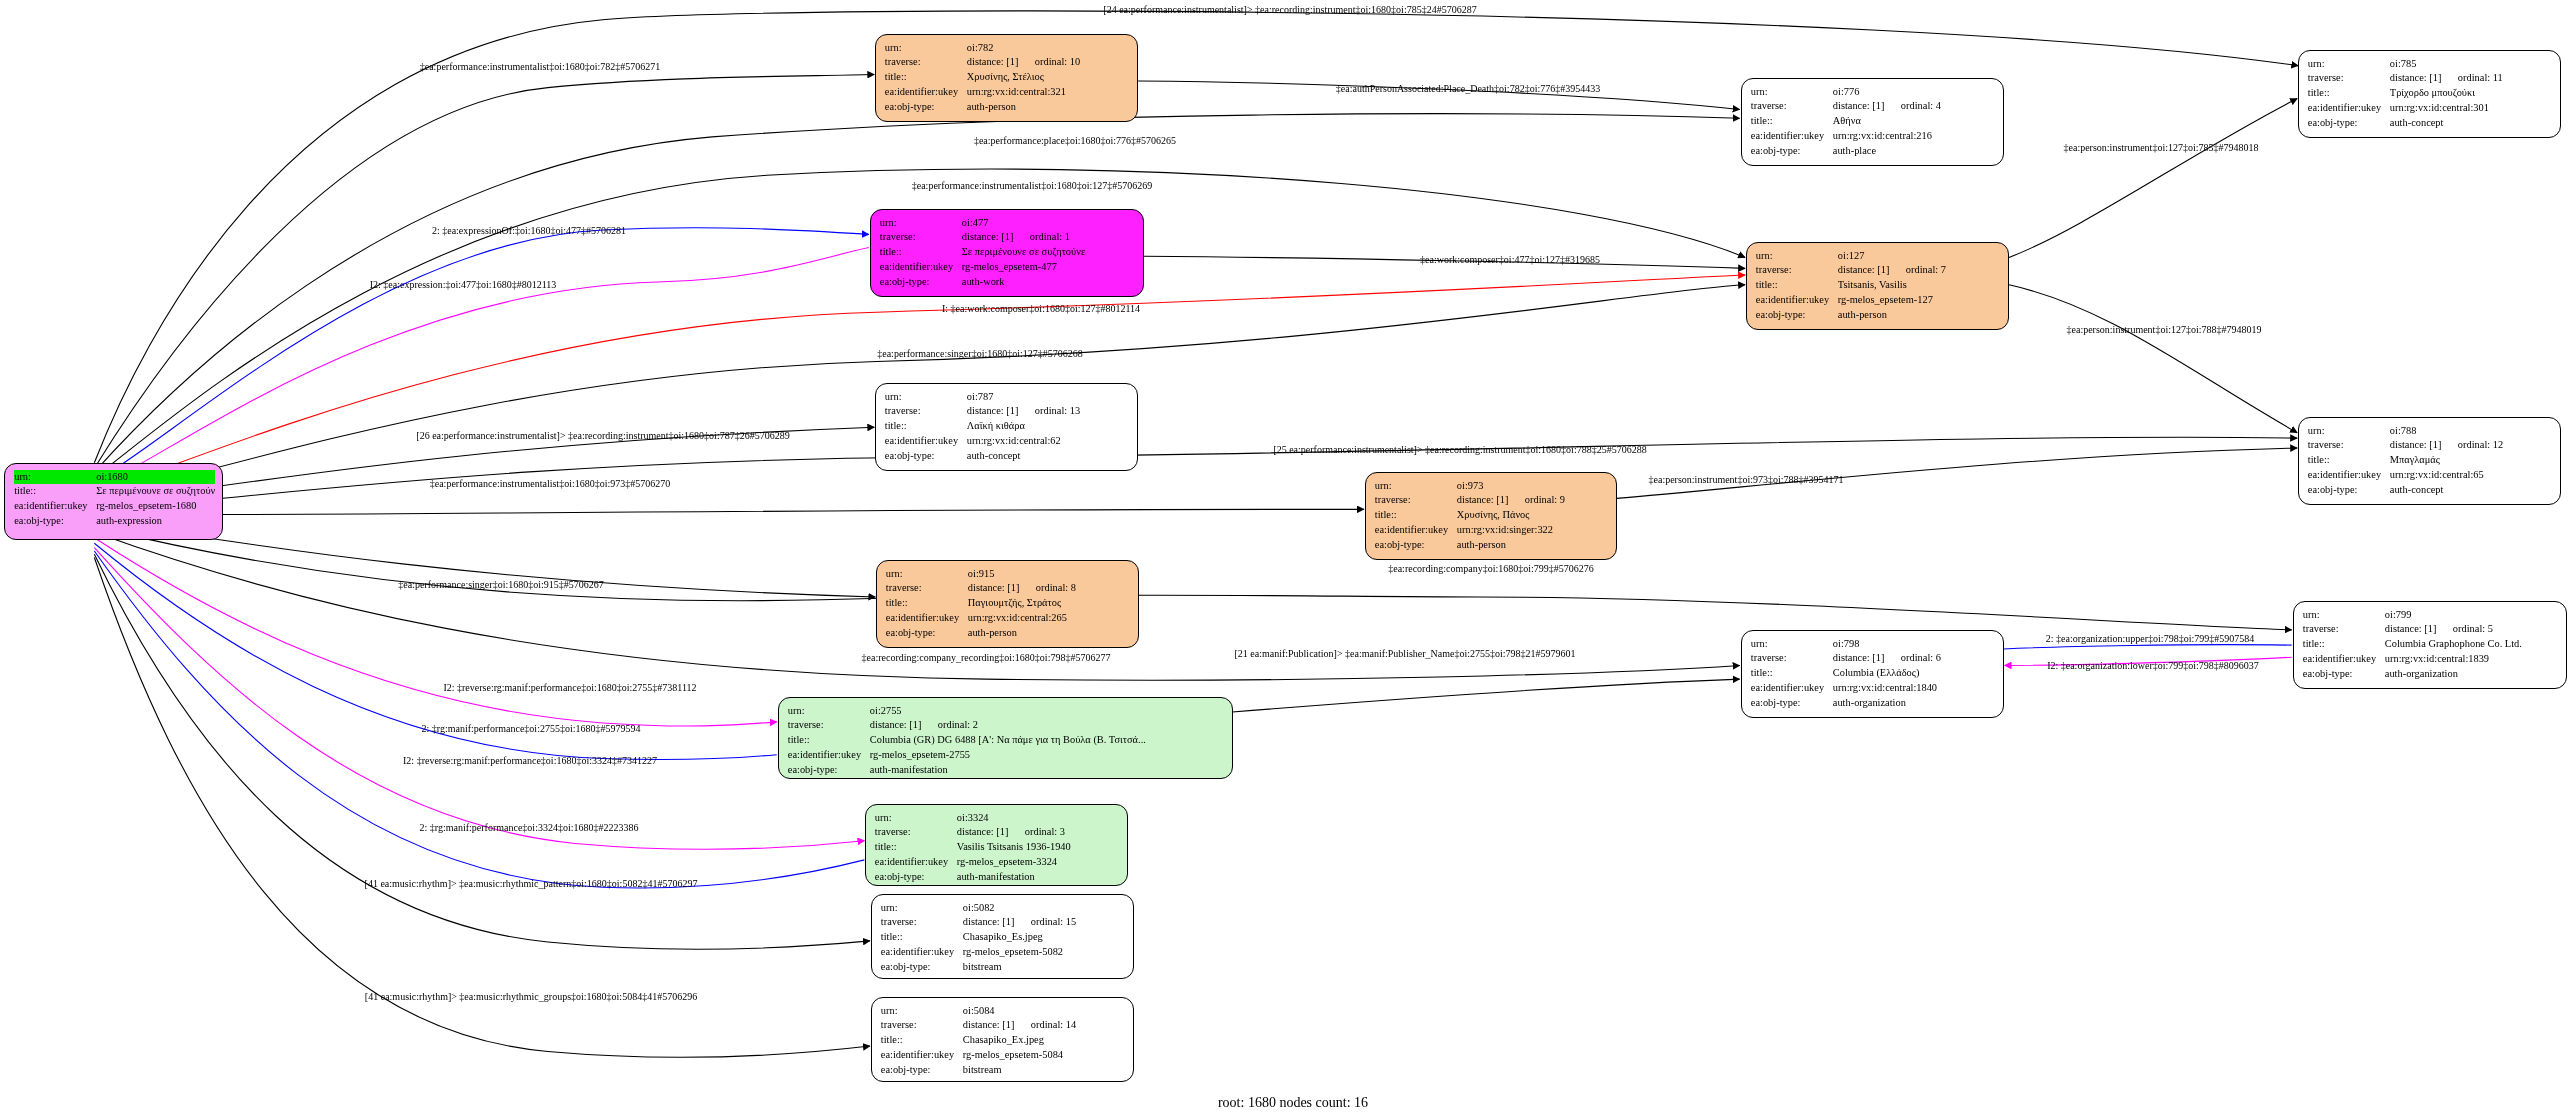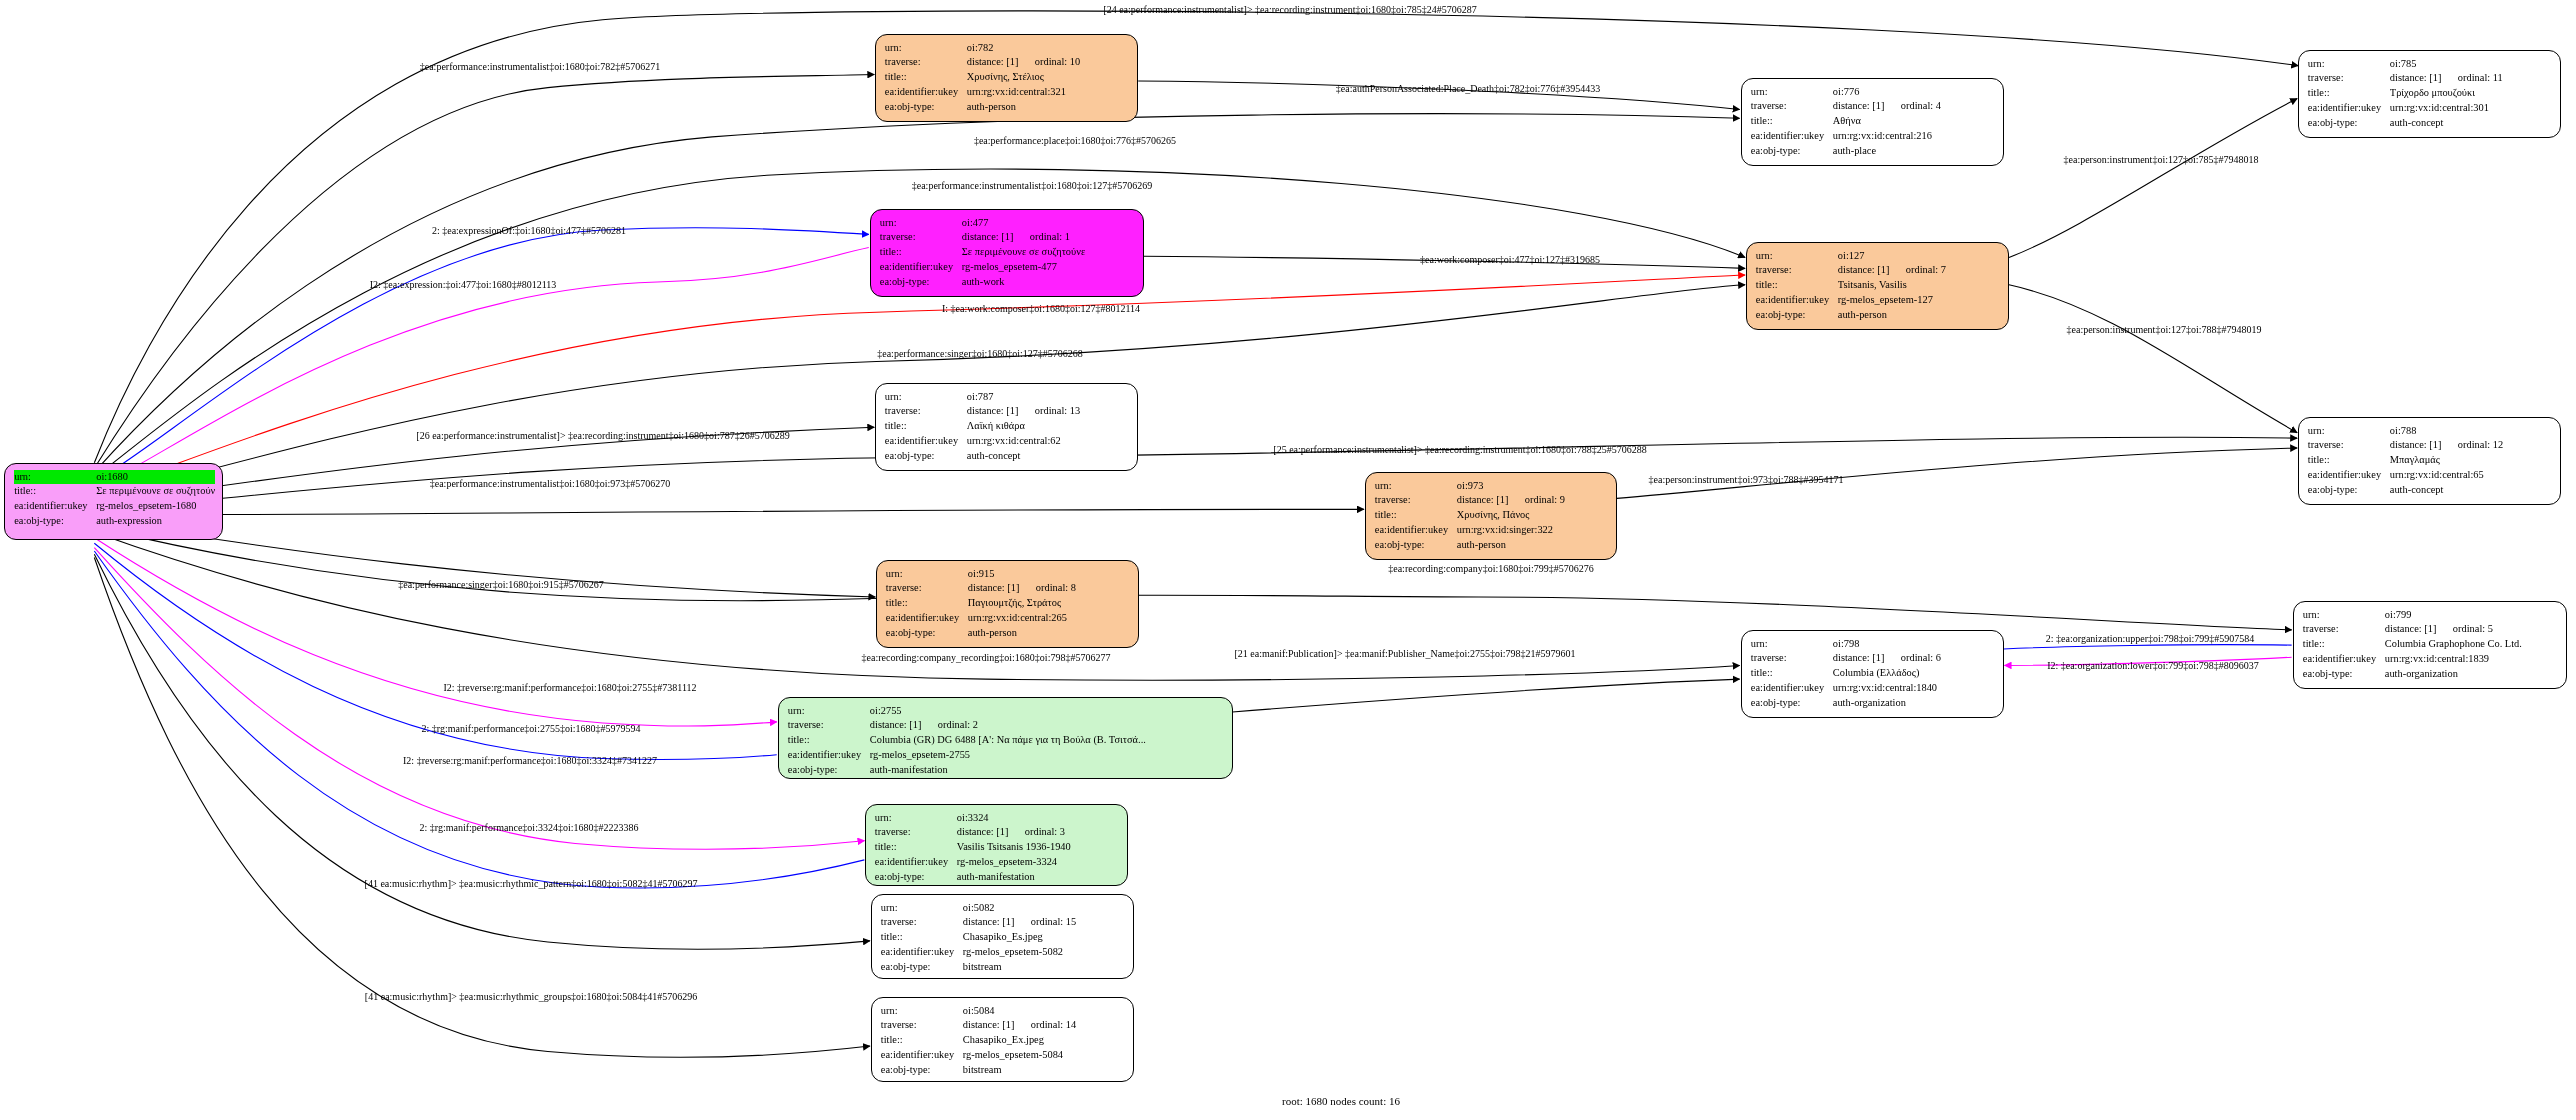--- a/index.html
+++ b/index.html
@@ -71,25 +71,24 @@
     position: absolute;
     font-family: "Liberation Serif", "DejaVu Serif", serif;
     font-size: 10px;
     color: #000000;
     white-space: nowrap;
     background: transparent;
     transform: translate(-50%, -50%);
   }
   .footer {
     position: absolute;
-    font-size: 11px;
+    font-size: 14px;
     color: #000;
     transform: translateX(-50%);
     white-space: nowrap;
-    margin-left: 48px;
   }
 </style>
 </head>
 <body>
 
 <div id="canvas">
   <svg id="edges" viewBox="0 0 4703 2045">
     <defs>
       <marker id="ah-black" viewBox="0 0 10 10" refX="9" refY="5" markerWidth="7" markerHeight="7" orient="auto-start-reverse">
         <path d="M 0 0 L 10 5 L 0 10 z" fill="#000000"></path>
@@ -484,21 +483,21 @@
           <span class="k">ea:obj-type:</span>
           <span class="v">bitstream</span>
         </div>
       </div>
     </div>
   <div id="label-layer">
       <div class="edge-label" style="left: 1290px; top: 8.8px; color: rgb(0, 0, 0);">[24 ea:performance:instrumentalist]&gt; ‡ea:recording:instrument‡oi:1680‡oi:785‡24#5706287</div>
       <div class="edge-label" style="left: 540px; top: 66px; color: rgb(0, 0, 0);">‡ea:performance:instrumentalist‡oi:1680‡oi:782‡#5706271</div>
       <div class="edge-label" style="left: 1468px; top: 88px; color: rgb(0, 0, 0);">‡ea:authPersonAssociated:Place_Death‡oi:782‡oi:776‡#3954433</div>
       <div class="edge-label" style="left: 1075px; top: 140px; color: rgb(0, 0, 0);">‡ea:performance:place‡oi:1680‡oi:776‡#5706265</div>
-      <div class="edge-label" style="left: 2161px; top: 147px; color: rgb(0, 0, 0); margin-top: 12px;">‡ea:person:instrument‡oi:127‡oi:785‡#7948018</div>
+      <div class="edge-label" style="left: 2161px; top: 147px; color: rgb(0, 0, 0);">‡ea:person:instrument‡oi:127‡oi:785‡#7948018</div>
       <div class="edge-label" style="left: 1032px; top: 185px; color: rgb(0, 0, 0);">‡ea:performance:instrumentalist‡oi:1680‡oi:127‡#5706269</div>
       <div class="edge-label" style="left: 529px; top: 230px; color: rgb(0, 0, 0);">2: ‡ea:expressionOf:‡oi:1680‡oi:477‡#5706281</div>
       <div class="edge-label" style="left: 463px; top: 284px; color: rgb(0, 0, 0);">I2: ‡ea:expression:‡oi:477‡oi:1680‡#8012113</div>
       <div class="edge-label" style="left: 1510px; top: 259px; color: rgb(0, 0, 0);">‡ea:work:composer‡oi:477‡oi:127‡#319685</div>
       <div class="edge-label" style="left: 1041px; top: 308px; color: rgb(0, 0, 0);">I: ‡ea:work:composer‡oi:1680‡oi:127‡#8012114</div>
       <div class="edge-label" style="left: 2164px; top: 329px; color: rgb(0, 0, 0);">‡ea:person:instrument‡oi:127‡oi:788‡#7948019</div>
       <div class="edge-label" style="left: 980px; top: 353px; color: rgb(0, 0, 0);">‡ea:performance:singer‡oi:1680‡oi:127‡#5706268</div>
       <div class="edge-label" style="left: 603px; top: 435px; color: rgb(0, 0, 0);">[26 ea:performance:instrumentalist]&gt; ‡ea:recording:instrument‡oi:1680‡oi:787‡26#5706289</div>
       <div class="edge-label" style="left: 1460px; top: 449px; color: rgb(0, 0, 0);">[25 ea:performance:instrumentalist]&gt; ‡ea:recording:instrument‡oi:1680‡oi:788‡25#5706288</div>
       <div class="edge-label" style="left: 550px; top: 483px; color: rgb(0, 0, 0);">‡ea:performance:instrumentalist‡oi:1680‡oi:973‡#5706270</div>

